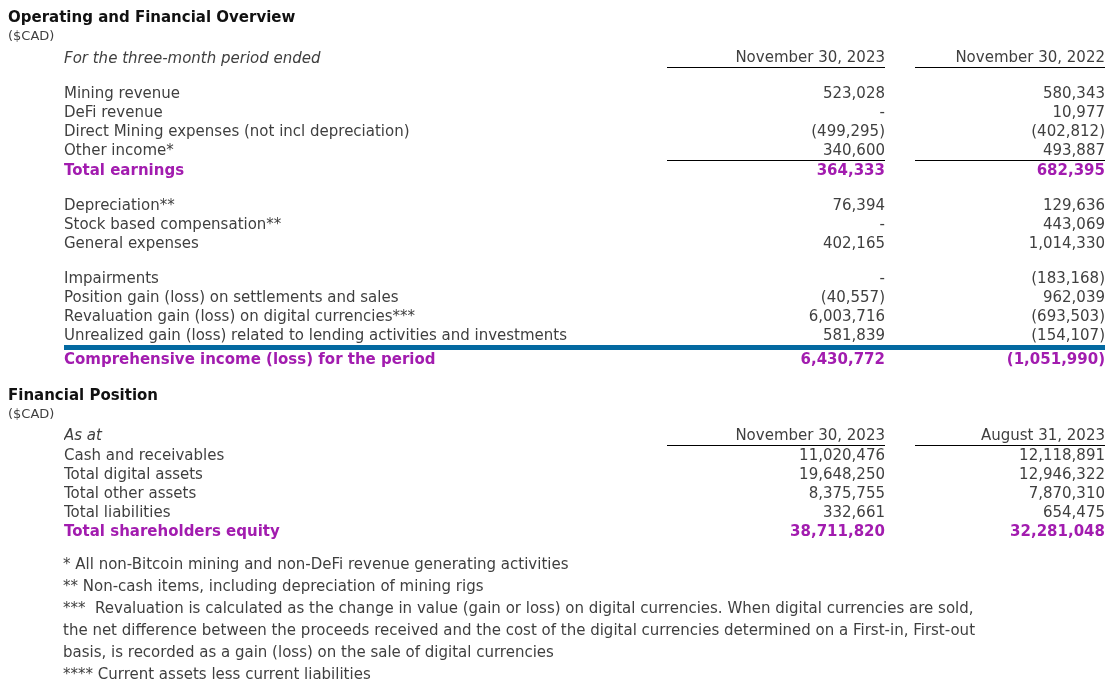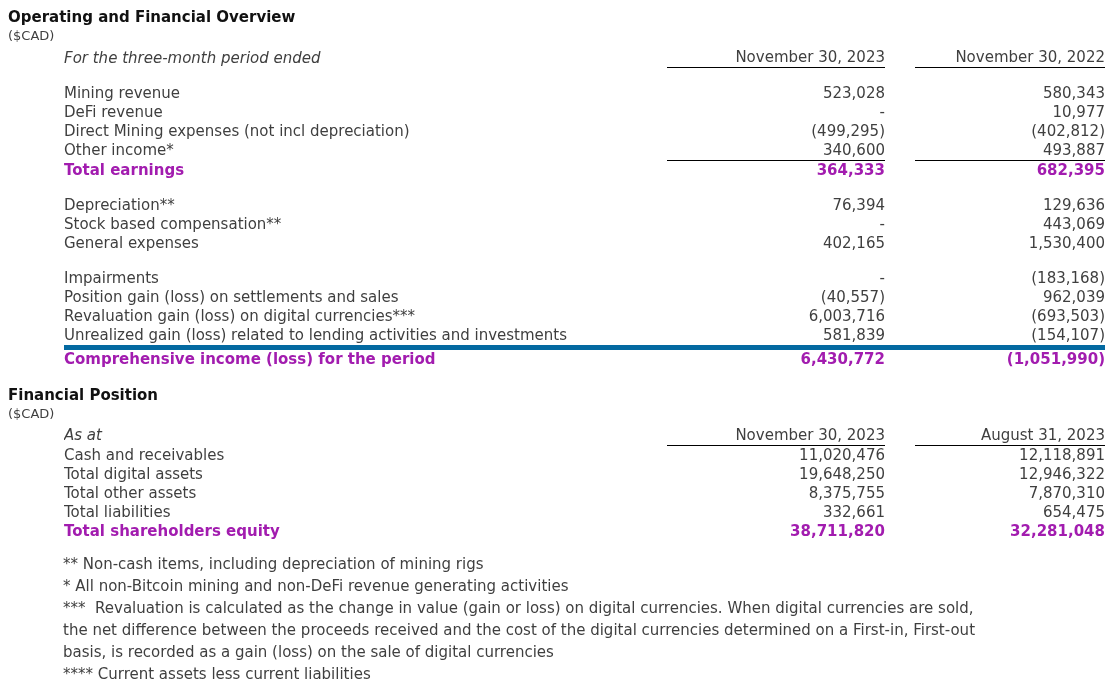--- a/index.html
+++ b/index.html
@@ -135,21 +135,21 @@
         <tr>
           <td class="lbl">Stock based compensation**</td>
           <td class="num c1">-</td>
           <td class="gap"></td>
           <td class="num c2">443,069</td>
         </tr>
         <tr>
           <td class="lbl">General expenses</td>
           <td class="num c1">402,165</td>
           <td class="gap"></td>
-          <td class="num c2">1,530,400</td>
+          <td class="num c2">1,014,330</td>
         </tr>
         <tr class="spacer">
             <td colspan="4"></td>
           </tr>
 
         <tr>
           <td class="lbl">Impairments</td>
           <td class="num c1">-</td>
           <td class="gap"></td>
           <td class="num c2">(183,168)</td>
@@ -228,21 +228,21 @@
           <td class="lbl">Total shareholders equity</td>
           <td class="num c1">38,711,820</td>
           <td class="gap"></td>
           <td class="num c2">32,281,048</td>
         </tr>
       </tbody>
     </table>
   </div>
 
   <div class="footnotes">
+    <div class="fn-line">* All non-Bitcoin mining and non-DeFi revenue generating activities</div>
     <div class="fn-line">** Non-cash items, including depreciation of mining rigs</div>
-    <div class="fn-line">* All non-Bitcoin mining and non-DeFi revenue generating activities</div>
     <div class="fn-line">***  Revaluation is calculated as the change in value (gain or loss) on digital currencies. When digital currencies are sold,</div>
     <div class="fn-line">the net difference between the proceeds received and the cost of the digital currencies determined on a First-in, First-out</div>
     <div class="fn-line">basis, is recorded as a gain (loss) on the sale of digital currencies</div>
     <div class="fn-line">**** Current assets less current liabilities</div>
   </div>
 
 </div>
 
 </body></html>

